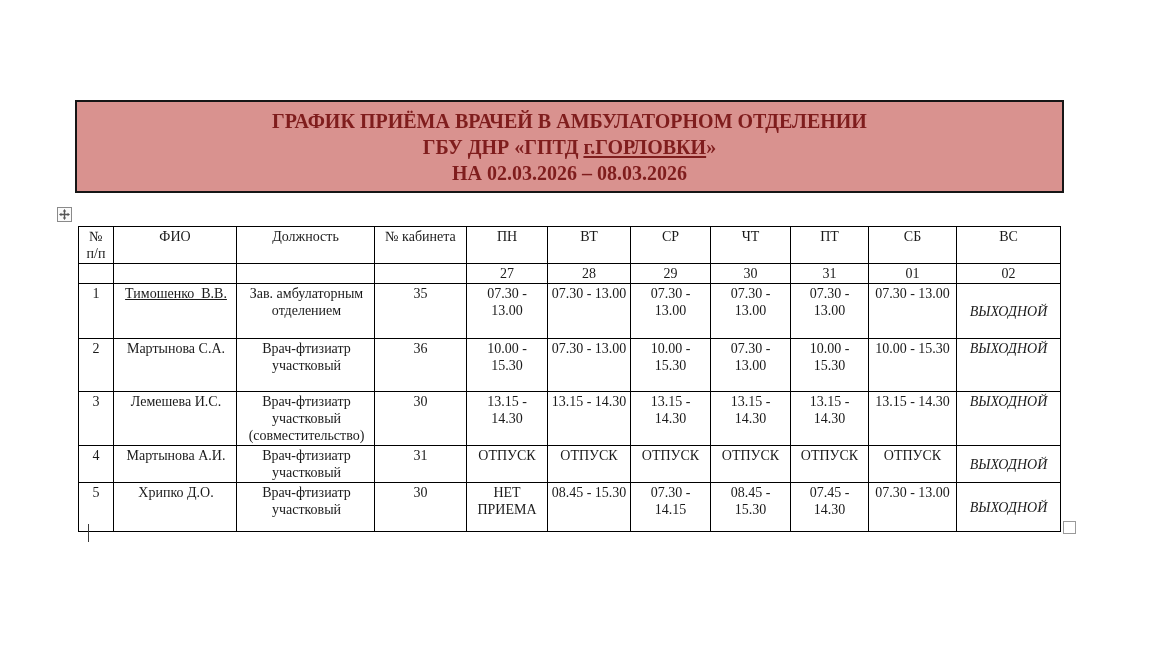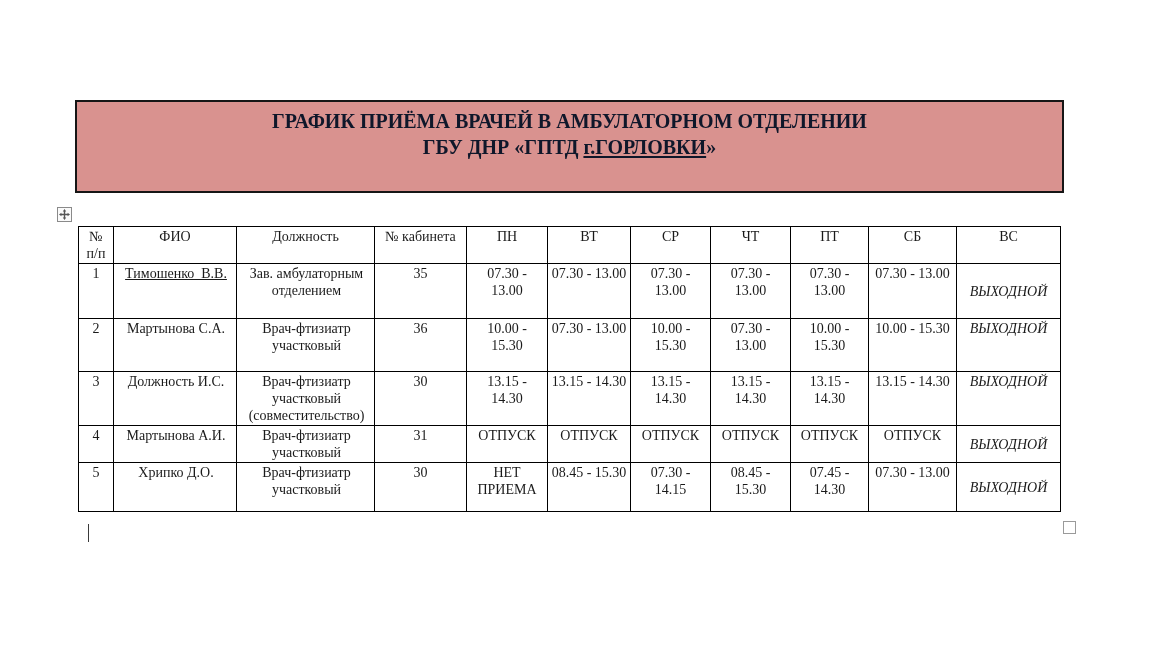--- a/index.html
+++ b/index.html
@@ -5,21 +5,21 @@
   html,body{margin:0;padding:0;background:#fff;}
   .page{
     position:relative;width:1152px;height:648px;background:#fff;overflow:hidden;
     font-family:"Liberation Serif","DejaVu Serif",serif;color:#111;
   }
   
   .title-box{
     position:absolute;left:75px;top:100px;width:989px;height:93px;
     box-sizing:border-box;border:2px solid #161616;
     text-align:center;font-weight:bold;font-size:20px;line-height:26px;
-    padding-top:6px;color:#0f172a;
+    padding-top:6px;color:#7f1d1d;
   }
   .u-outer{text-decoration:underline;text-decoration-thickness:1.5px;text-underline-offset:2px;}
   .spell{text-decoration-style:wavy;text-decoration-thickness:1px;text-underline-offset:6px;}
   
   .doc-table{
     position:absolute;left:78px;top:226px;width:982px;
     border-collapse:collapse;table-layout:fixed;
   }
   .doc-table td{
     border:1px solid #000;vertical-align:top;padding:1px 3px;
@@ -53,20 +53,21 @@
   .caret{position:absolute;left:88px;top:524px;width:1px;height:18px;background:#3a3a3a;}
 </style>
 </head>
 <body>
 
 <div class="page">
 
   <div class="title-box" style="background-color: rgb(217, 146, 143); border-color: rgb(22, 22, 22);">
     <div>ГРАФИК ПРИЁМА ВРАЧЕЙ В АМБУЛАТОРНОМ ОТДЕЛЕНИИ</div>
     <div><span>ГБУ ДНР «ГПТД </span><span class="u-outer"><span class="spell" style="text-decoration-color: rgb(192, 0, 0);">г.ГОРЛОВКИ</span></span><span>»</span></div>
+    <div>НА 02.03.2026 – 08.03.2026</div>
   </div>
 
   <div class="move-handle">
     <span>
       <svg width="11" height="11" viewBox="0 0 16 16">
         <path d="M8 0 L10.5 3.5 H9 V7 H12.5 V5.5 L16 8 L12.5 10.5 V9 H9 V12.5 H10.5 L8 16 L5.5 12.5 H7 V9 H3.5 V10.5 L0 8 L3.5 5.5 V7 H7 V3.5 H5.5 Z" fill="#555"></path>
       </svg>
     </span>
   </div>
 
@@ -92,20 +93,33 @@
           <td class="hdr">Должность</td>
           <td class="hdr">№ кабинета</td>
           <td class="hdr">ПН</td>
           <td class="hdr">ВТ</td>
           <td class="hdr">СР</td>
           <td class="hdr">ЧТ</td>
           <td class="hdr">ПТ</td>
           <td class="hdr">СБ</td>
           <td class="hdr">ВС</td>
         </tr>
+        <tr>
+          <td></td>
+          <td></td>
+          <td></td>
+          <td></td>
+          <td>27</td>
+          <td>28</td>
+          <td>29</td>
+          <td>30</td>
+          <td>31</td>
+          <td>01</td>
+          <td>02</td>
+        </tr>
       </thead>
     <tbody id="tbody">
         <tr>
           <td class="numc">1</td>
           <td class="fioc"><span class="u-solid">Тимошенко  В.В.</span></td>
           <td class="posc">Зав. амбулаторным отделением</td>
           <td class="cabc">35</td>
           <td class="dayc">07.30 - 13.00</td>
           <td class="dayc">07.30 - 13.00</td>
           <td class="dayc">07.30 - 13.00</td>
@@ -122,21 +136,21 @@
           <td class="dayc">10.00 - 15.30</td>
           <td class="dayc">07.30 - 13.00</td>
           <td class="dayc">10.00 - 15.30</td>
           <td class="dayc">07.30 - 13.00</td>
           <td class="dayc">10.00 - 15.30</td>
           <td class="dayc">10.00 - 15.30</td>
           <td class="dayc weekend-cell">ВЫХОДНОЙ</td>
         </tr>
         <tr>
           <td class="numc">3</td>
-          <td class="fioc"><span>Должность И.С.</span></td>
+          <td class="fioc"><span>Лемешева И.С.</span></td>
           <td class="posc">Врач-фтизиатр участковый (совместительство)</td>
           <td class="cabc">30</td>
           <td class="dayc">13.15 - 14.30</td>
           <td class="dayc">13.15 - 14.30</td>
           <td class="dayc">13.15 - 14.30</td>
           <td class="dayc">13.15 - 14.30</td>
           <td class="dayc">13.15 - 14.30</td>
           <td class="dayc">13.15 - 14.30</td>
           <td class="dayc weekend-cell">ВЫХОДНОЙ</td>
         </tr>

